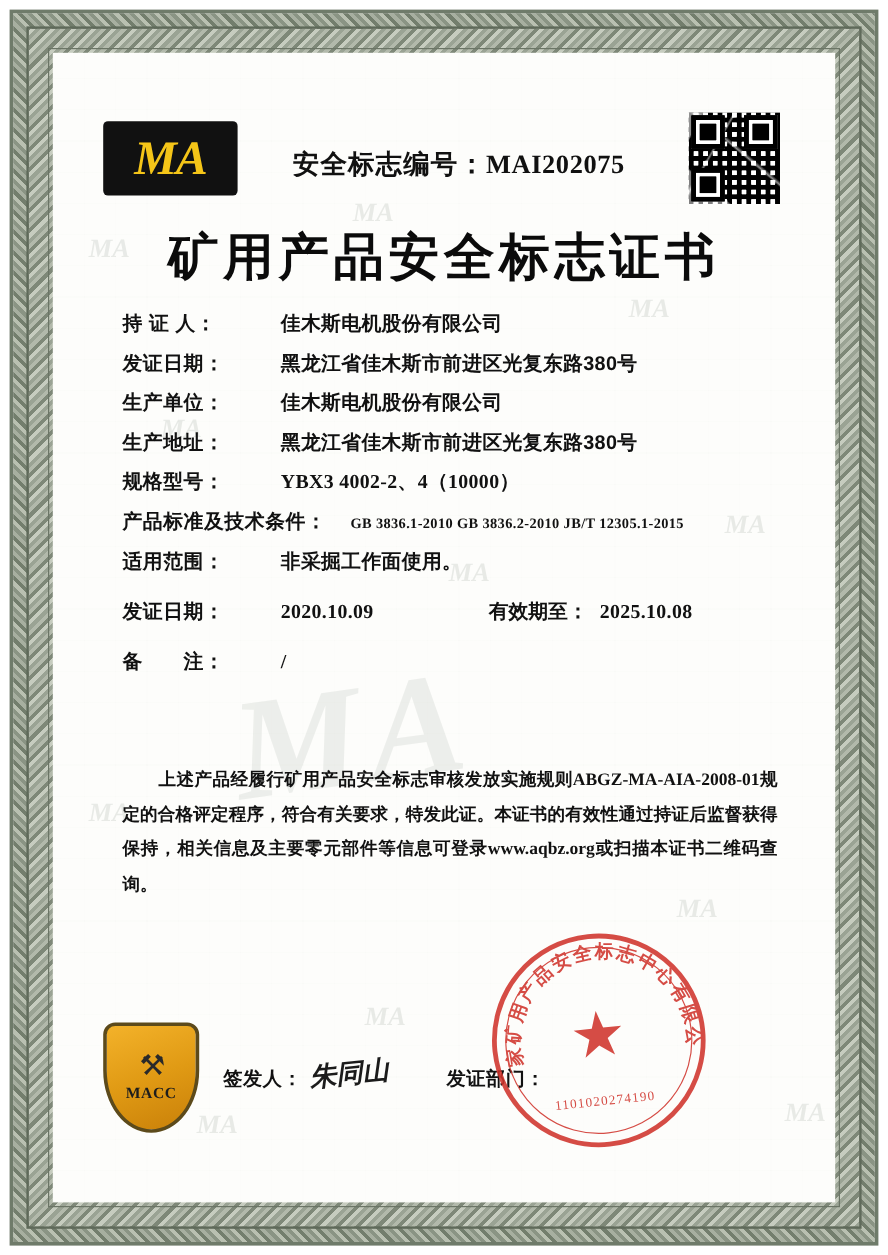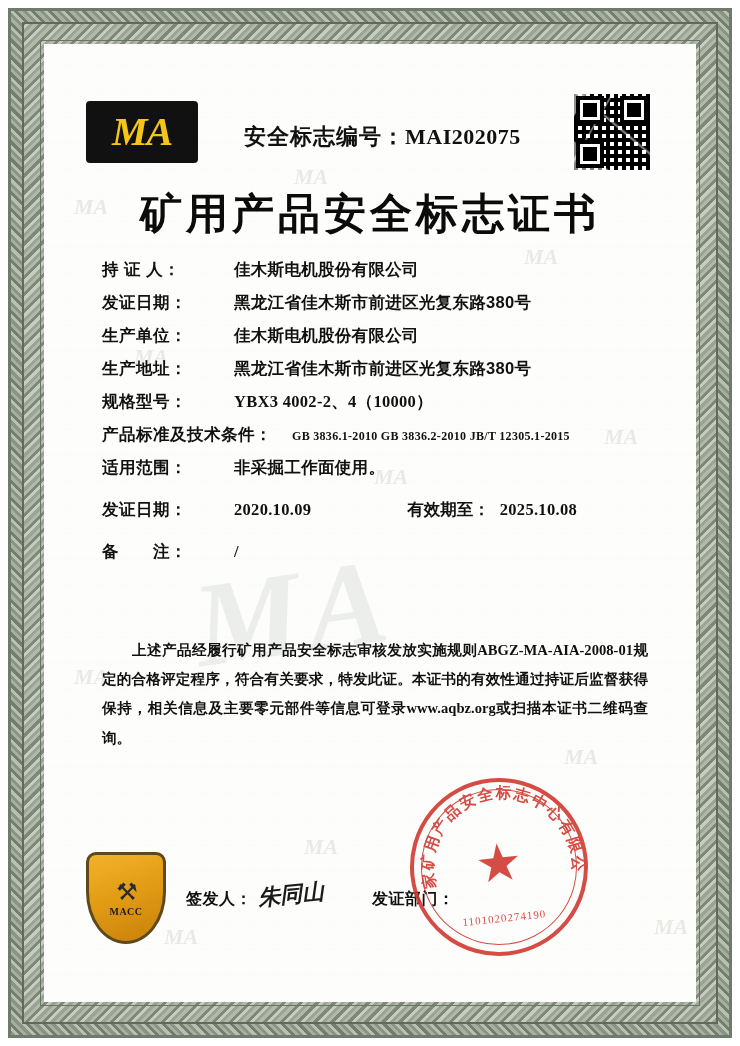--- a/index.html
+++ b/index.html
@@ -273,21 +273,21 @@
     justify-content: center;
   }
   .macc-shield .pick {
     color: #2a2a2a;
     font-size: 24px;
     line-height: 1;
     margin-bottom: 2px;
     letter-spacing: -2px;
   }
   .macc-shield .macc-text {
-    font-size: 10px;
+    font-size: 13px;
     font-weight: bold;
     color: #1d1d1d;
     font-family: "Liberation Serif", serif;
     letter-spacing: 0.5px;
   }
 
   .sign-row {
     position: absolute;
     left: 142px;
     bottom: 92px;

